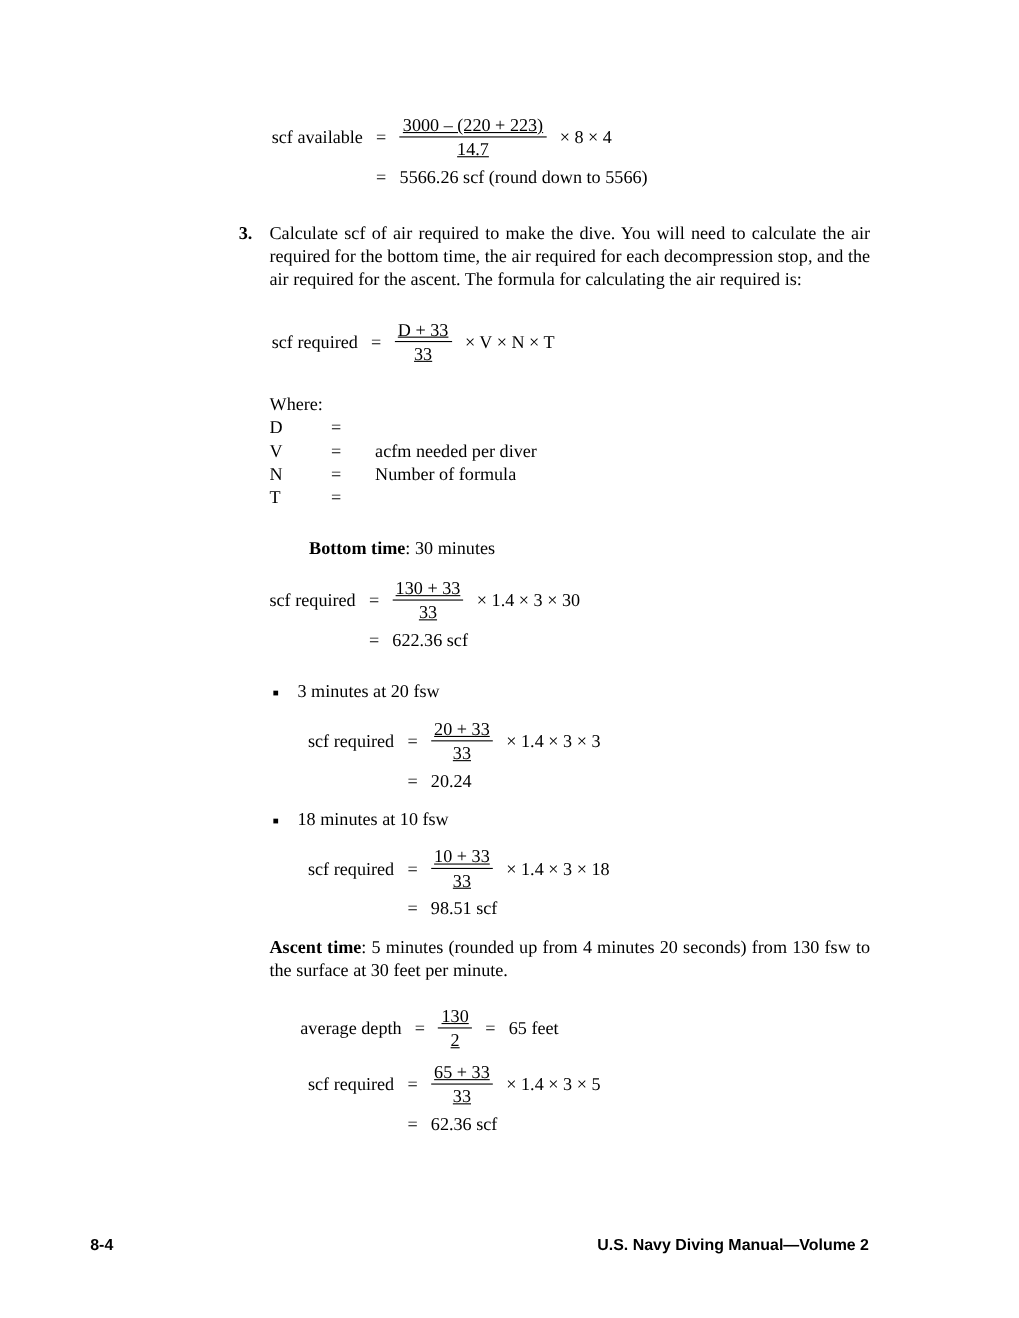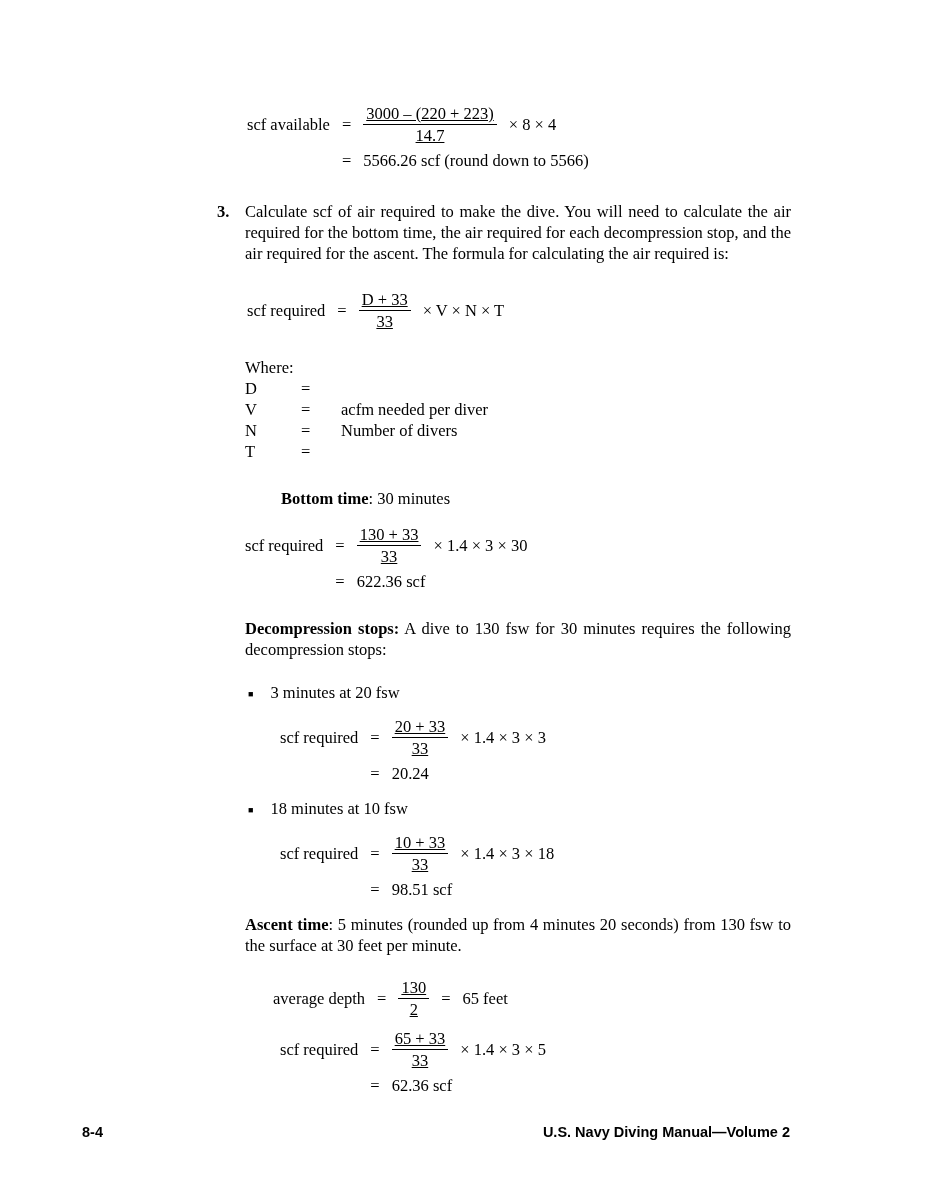--- a/index.html
+++ b/index.html
@@ -101,21 +101,21 @@
       <span>=</span>
     </div>
     <div class="where-row">
       <span>V</span>
       <span>=</span>
       <span>acfm needed per diver</span>
     </div>
     <div class="where-row">
       <span>N</span>
       <span>=</span>
-      <span>Number of divers</span>
+      <span>Number of formula</span>
     </div>
     <div class="where-row">
       <span>T</span>
       <span>=</span>
     </div>
   </div>
 
   <div class="m-bottom" style="line-height:21px;margin-left:36px;">
     <span class="bold">Bottom time</span><span>: 30 minutes</span>
   </div>
@@ -129,23 +129,20 @@
         <span class="den">33</span>
       </span>
       <span>× 1.4 × 3 × 30</span>
     </div>
     <div class="eq-result">
       <span>=</span>
       <span>622.36 scf</span>
     </div>
   </div>
 
-  <div class="para m-decomp">
-    <span class="bold">Decompression stops:</span><span> A dive to 130 fsw for 30 minutes requires the following decompression stops:</span>
-  </div>
 
   <div class="bullet m-b1">
     <span class="marker">■</span>
     <span>3 minutes at 20 fsw</span>
   </div>
 
   <div class="eq m-b1eq">
     <span class="eq-lhs">scf required</span>
     <div class="eq-main">
       <span>=</span>

